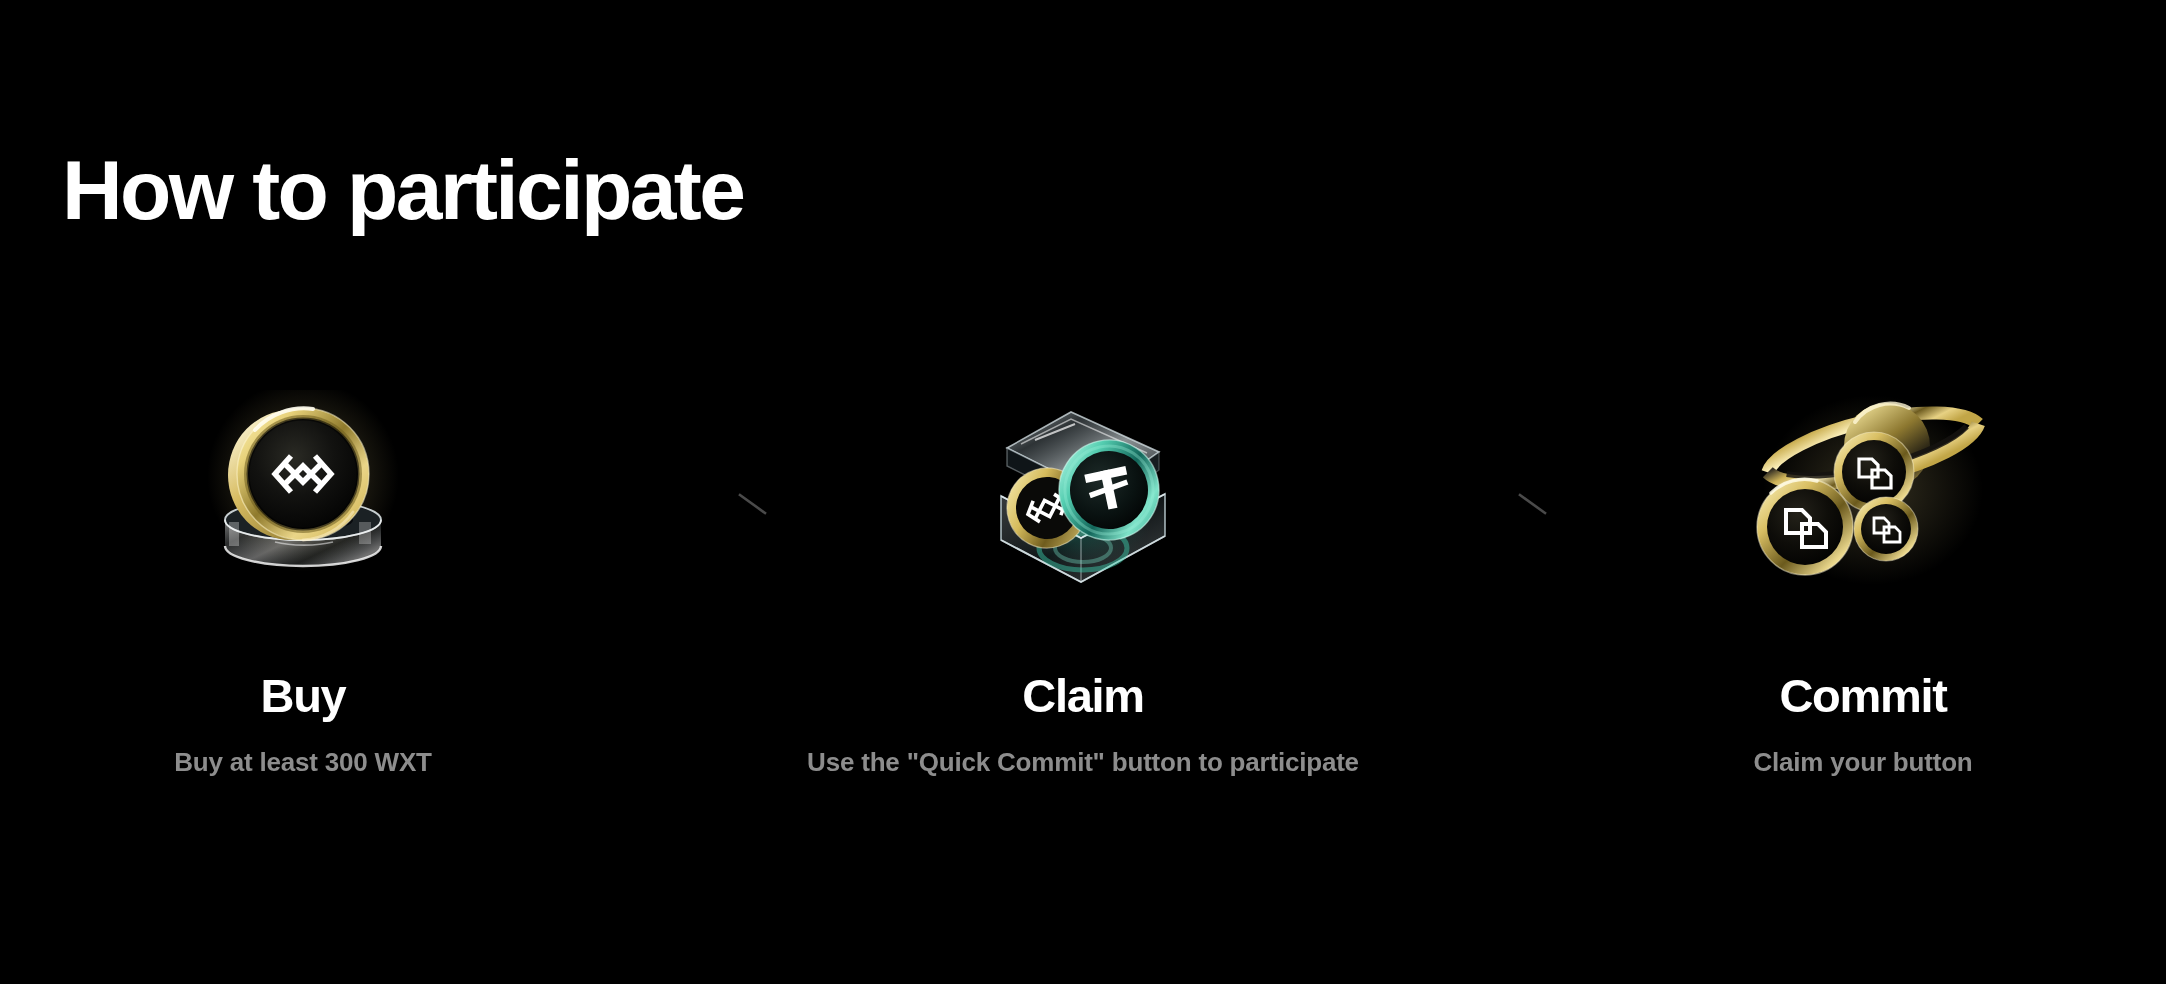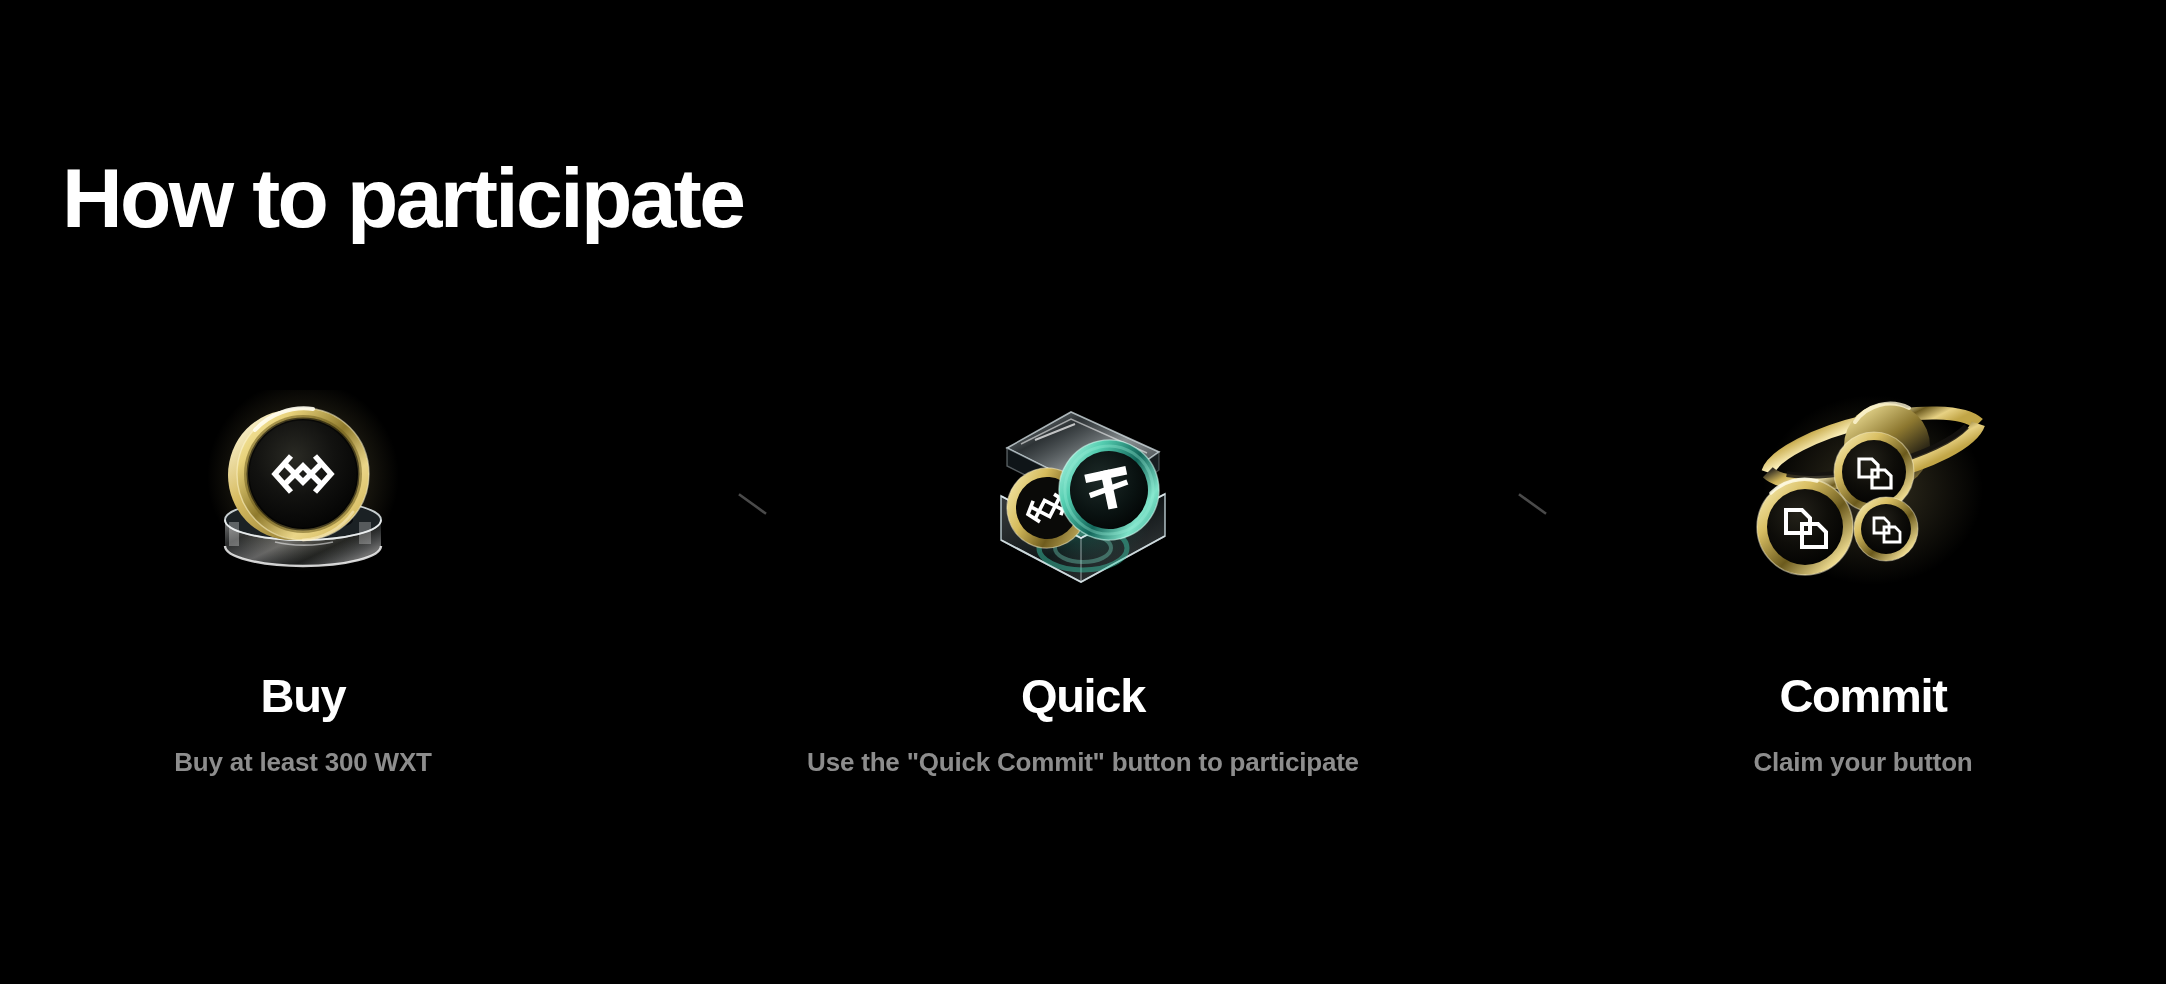--- a/index.html
+++ b/index.html
@@ -15,21 +15,21 @@
   body {
     font-family:"Liberation Sans", sans-serif;
     -webkit-font-smoothing:antialiased;
     position:relative;
   }
 
   
   .section-heading {
     position:absolute;
     left:62px;
-    top:156px;
+    top:148px;
     font-size:84px;
     line-height:1.0;
     font-weight:700;
     letter-spacing:-2.6px;
     color:#ffffff;
     white-space:nowrap;
   }
 
   
   .steps-row {
@@ -264,21 +264,21 @@
           <ellipse cx="0" cy="0" rx="50" ry="50" fill="none" stroke="#d6fff4" stroke-opacity="0.55" stroke-width="1.4"></ellipse>
           <ellipse cx="0" cy="0" rx="44" ry="44" fill="none" stroke="#9bf0d9" stroke-opacity="0.35" stroke-width="3"></ellipse>
           <g fill="#ffffff">
             <rect x="-21" y="-20" width="42" height="8.5"></rect>
             <rect x="-4.6" y="-20" width="9.2" height="39"></rect>
             <rect x="-20" y="-4" width="40" height="5.5" transform="rotate(-8)"></rect>
           </g>
         </g>
       </svg>
     </div>
-    <div class="step-title">Quick</div>
+    <div class="step-title">Claim</div>
     <div class="step-desc">Use the "Quick Commit" button to participate</div>
   </div>
 
   <div class="connector">
     <svg width="150" height="26" viewBox="0 0 150 26">
       <defs>
         <linearGradient id="arrgrad2" x1="0" y1="0" x2="1" y2="0">
           <stop offset="0%" stop-color="#2c2c2c" stop-opacity="0.25"></stop>
           <stop offset="45%" stop-color="#3c3c3c" stop-opacity="0.9"></stop>
           <stop offset="100%" stop-color="#4a4a4a" stop-opacity="1"></stop>

